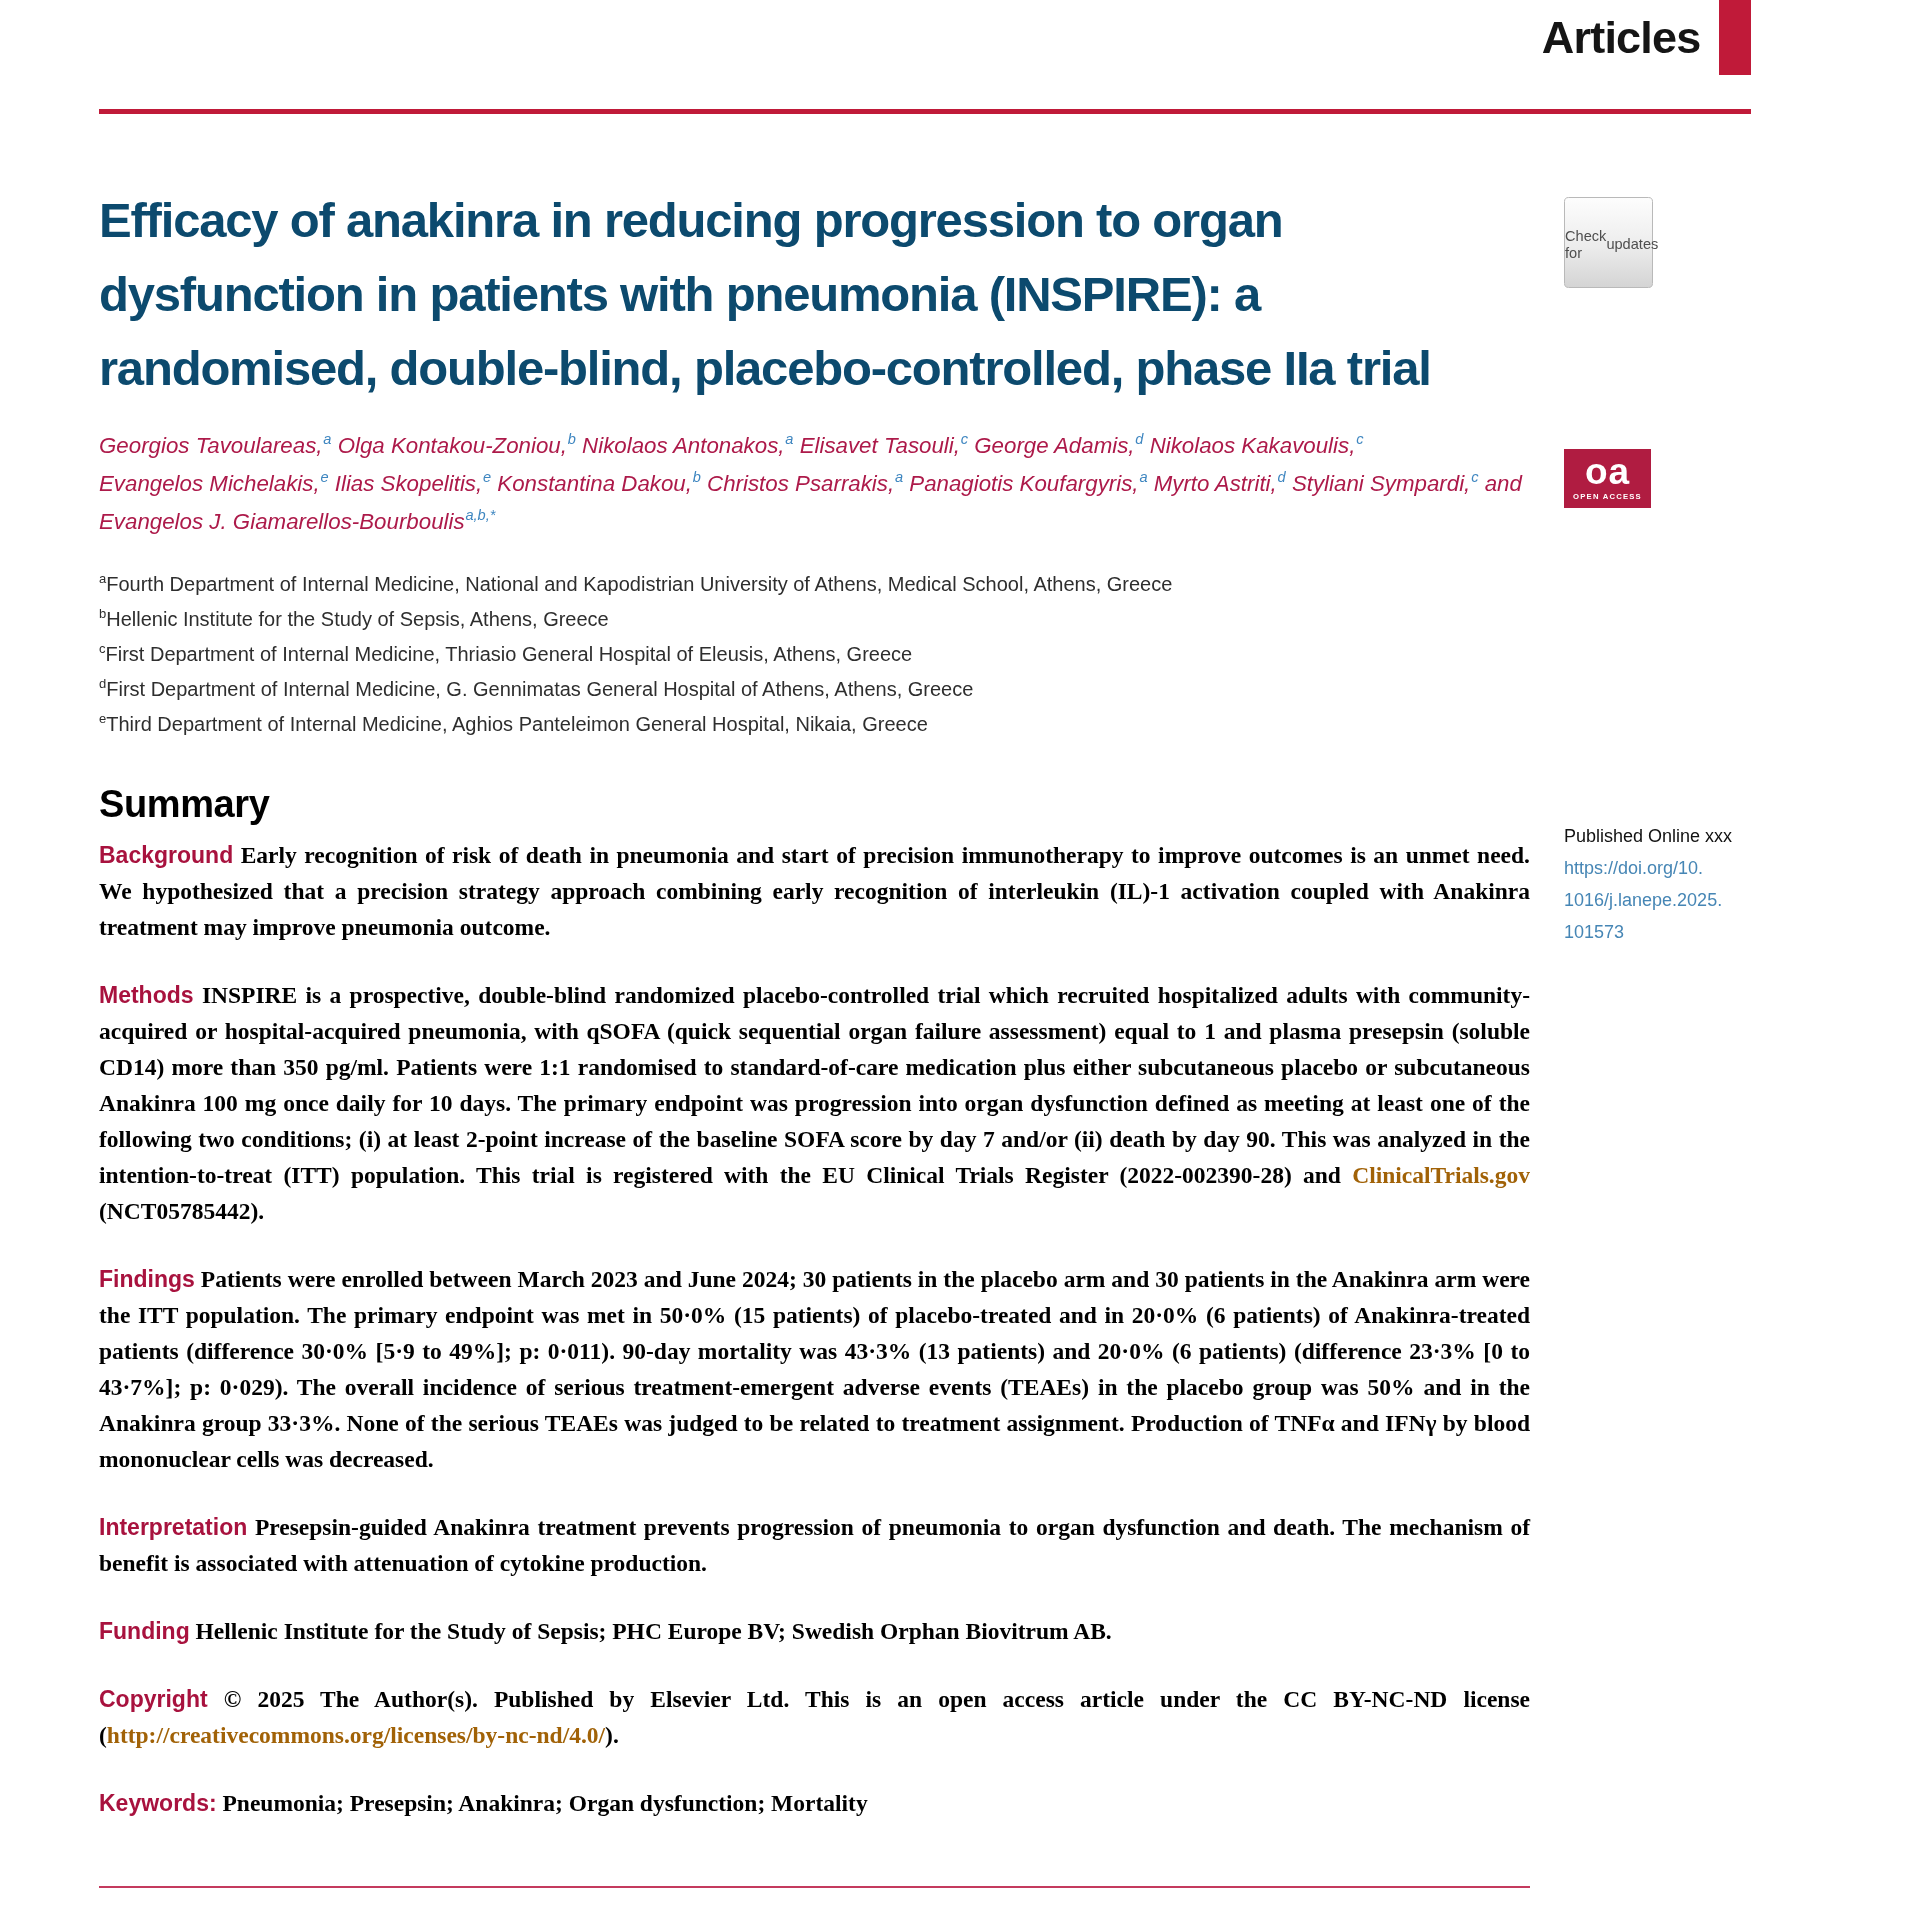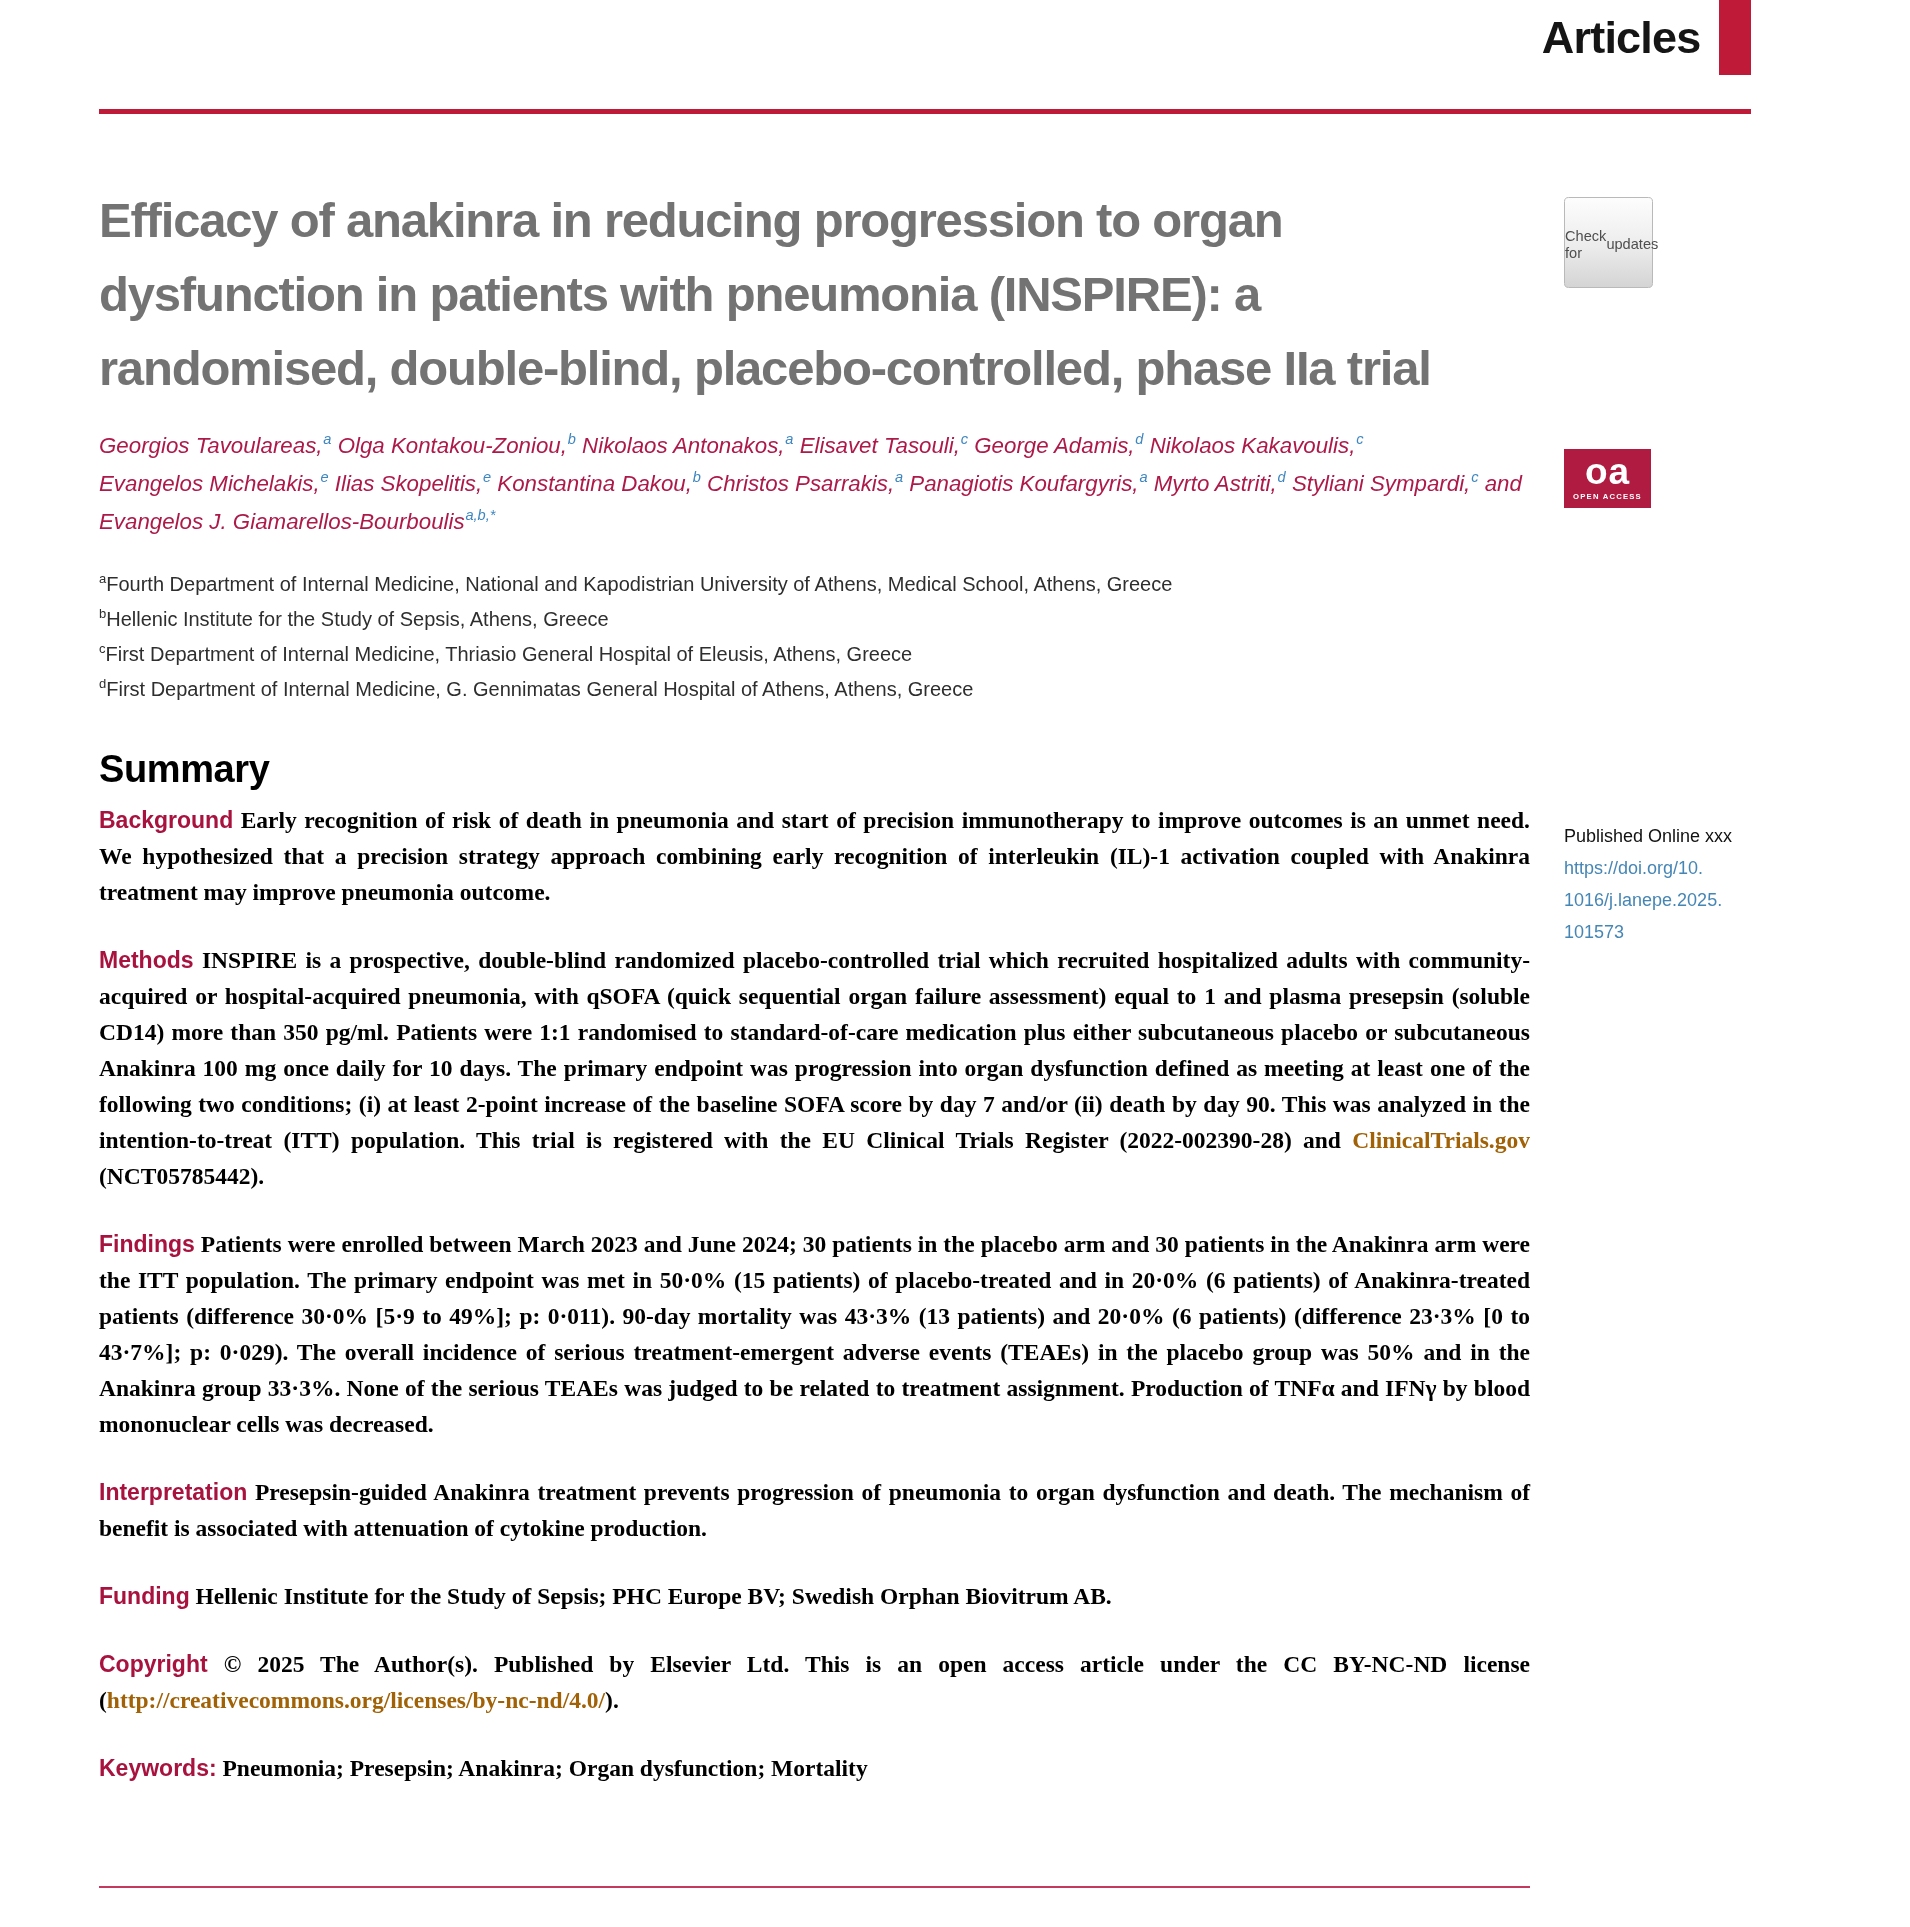--- a/index.html
+++ b/index.html
@@ -9,21 +9,21 @@
   
   .masthead{position:absolute;left:99px;top:0;width:1652px;height:75px;
     display:flex;justify-content:flex-end;align-items:center;}
   .masthead-title{font-size:45px;font-weight:700;color:#151515;letter-spacing:-0.8px;margin-right:18.5px;}
   .masthead-block{width:32px;height:75px;background:#c01a39;}
   .rule-top{position:absolute;left:99px;top:109px;width:1652px;height:5.4px;background:#c01a39;}
 
   
   .main-col{position:absolute;left:99px;top:183px;width:1431px;}
   .article-title{margin:0;font-size:49px;line-height:74px;font-weight:700;
-    letter-spacing:-1.2px;color:#737373;}
+    letter-spacing:-1.2px;color:#0c4a6e;}
   .title-line{display:block;}
 
   #authors{margin-top:23px;font-size:22.3px;line-height:35px;font-style:italic;color:#ad1a4a;}
   .author-line{display:block;}
   .author-sup{font-size:14.6px;position:relative;top:-9.2px;color:#3e86c0;margin-left:0.8px;}
 
   #affils{margin-top:26px;font-size:20px;line-height:33px;color:#2e2e2e;}
   .affil-sup{font-size:13px;position:relative;top:-7.7px;}
 
   .summary-h{margin:40px 0 0 0;font-size:38px;font-weight:700;color:#000000;letter-spacing:-0.4px;}
@@ -74,20 +74,21 @@
     <div id="authors">
         <span class="author-line"><span class="author-name">Georgios Tavoulareas,</span><span class="author-sup">a</span> <span class="author-name">Olga Kontakou-Zoniou,</span><span class="author-sup">b</span> <span class="author-name">Nikolaos Antonakos,</span><span class="author-sup">a</span> <span class="author-name">Elisavet Tasouli,</span><span class="author-sup">c</span> <span class="author-name">George Adamis,</span><span class="author-sup">d</span> <span class="author-name">Nikolaos Kakavoulis,</span><span class="author-sup">c</span> </span>
         <span class="author-line"><span class="author-name">Evangelos Michelakis,</span><span class="author-sup">e</span> <span class="author-name">Ilias Skopelitis,</span><span class="author-sup">e</span> <span class="author-name">Konstantina Dakou,</span><span class="author-sup">b</span> <span class="author-name">Christos Psarrakis,</span><span class="author-sup">a</span> <span class="author-name">Panagiotis Koufargyris,</span><span class="author-sup">a</span> <span class="author-name">Myrto Astriti,</span><span class="author-sup">d</span> <span class="author-name">Styliani Sympardi,</span><span class="author-sup">c</span> <span class="author-name">and</span> </span>
         <span class="author-line"><span class="author-name">Evangelos J. Giamarellos-Bourboulis</span><span class="author-sup">a,b,*</span> </span>
       </div>
     <div id="affils">
         <div class="affil-line"><span class="affil-sup">a</span><span class="affil-text">Fourth Department of Internal Medicine, National and Kapodistrian University of Athens, Medical School, Athens, Greece</span></div>
         <div class="affil-line"><span class="affil-sup">b</span><span class="affil-text">Hellenic Institute for the Study of Sepsis, Athens, Greece</span></div>
         <div class="affil-line"><span class="affil-sup">c</span><span class="affil-text">First Department of Internal Medicine, Thriasio General Hospital of Eleusis, Athens, Greece</span></div>
         <div class="affil-line"><span class="affil-sup">d</span><span class="affil-text">First Department of Internal Medicine, G. Gennimatas General Hospital of Athens, Athens, Greece</span></div>
+        <div class="affil-line"><span class="affil-sup">e</span><span class="affil-text">Third Department of Internal Medicine, Aghios Panteleimon General Hospital, Nikaia, Greece</span></div>
       </div>
     <h2 class="summary-h">Summary</h2>
     <div id="paras">
         <p class="summary-para"><span class="plabel">Background</span> <span class="ptext">Early recognition of risk of death in pneumonia and start of precision immunotherapy to improve outcomes is an unmet need. We hypothesized that a precision strategy approach combining early recognition of interleukin (IL)-1 activation coupled with Anakinra treatment may improve pneumonia outcome.</span></p>
         <p class="summary-para"><span class="plabel">Methods</span> <span class="ptext">INSPIRE is a prospective, double-blind randomized placebo-controlled trial which recruited hospitalized adults with community-acquired or hospital-acquired pneumonia, with qSOFA (quick sequential organ failure assessment) equal to 1 and plasma presepsin (soluble CD14) more than 350 pg/ml. Patients were 1:1 randomised to standard-of-care medication plus either subcutaneous placebo or subcutaneous Anakinra 100 mg once daily for 10 days. The primary endpoint was progression into organ dysfunction defined as meeting at least one of the following two conditions; (i) at least 2-point increase of the baseline SOFA score by day 7 and/or (ii) death by day 90. This was analyzed in the intention-to-treat (ITT) population. This trial is registered with the EU Clinical Trials Register (2022-002390-28) and </span><span class="slink">ClinicalTrials.gov</span><span class="ptext"> (NCT05785442).</span></p>
         <p class="summary-para"><span class="plabel">Findings</span> <span class="ptext">Patients were enrolled between March 2023 and June 2024; 30 patients in the placebo arm and 30 patients in the Anakinra arm were the ITT population. The primary endpoint was met in 50·0% (15 patients) of placebo-treated and in 20·0% (6 patients) of Anakinra-treated patients (difference 30·0% [5·9 to 49%]; p: 0·011). 90-day mortality was 43·3% (13 patients) and 20·0% (6 patients) (difference 23·3% [0 to 43·7%]; p: 0·029). The overall incidence of serious treatment-emergent adverse events (TEAEs) in the placebo group was 50% and in the Anakinra group 33·3%. None of the serious TEAEs was judged to be related to treatment assignment. Production of TNFα and IFNγ by blood mononuclear cells was decreased.</span></p>
         <p class="summary-para"><span class="plabel">Interpretation</span> <span class="ptext">Presepsin-guided Anakinra treatment prevents progression of pneumonia to organ dysfunction and death. The mechanism of benefit is associated with attenuation of cytokine production.</span></p>
         <p class="summary-para"><span class="plabel">Funding</span> <span class="ptext">Hellenic Institute for the Study of Sepsis; PHC Europe BV; Swedish Orphan Biovitrum AB.</span></p>
         <p class="summary-para"><span class="plabel">Copyright</span> <span class="ptext">© 2025 The Author(s). Published by Elsevier Ltd. This is an open access article under the CC BY-NC-ND license (</span><span class="slink">http://creativecommons.org/licenses/by-nc-nd/4.0/</span><span class="ptext">).</span></p>
         <p class="summary-para"><span class="plabel">Keywords:</span> <span class="ptext">Pneumonia; Presepsin; Anakinra; Organ dysfunction; Mortality</span></p>

